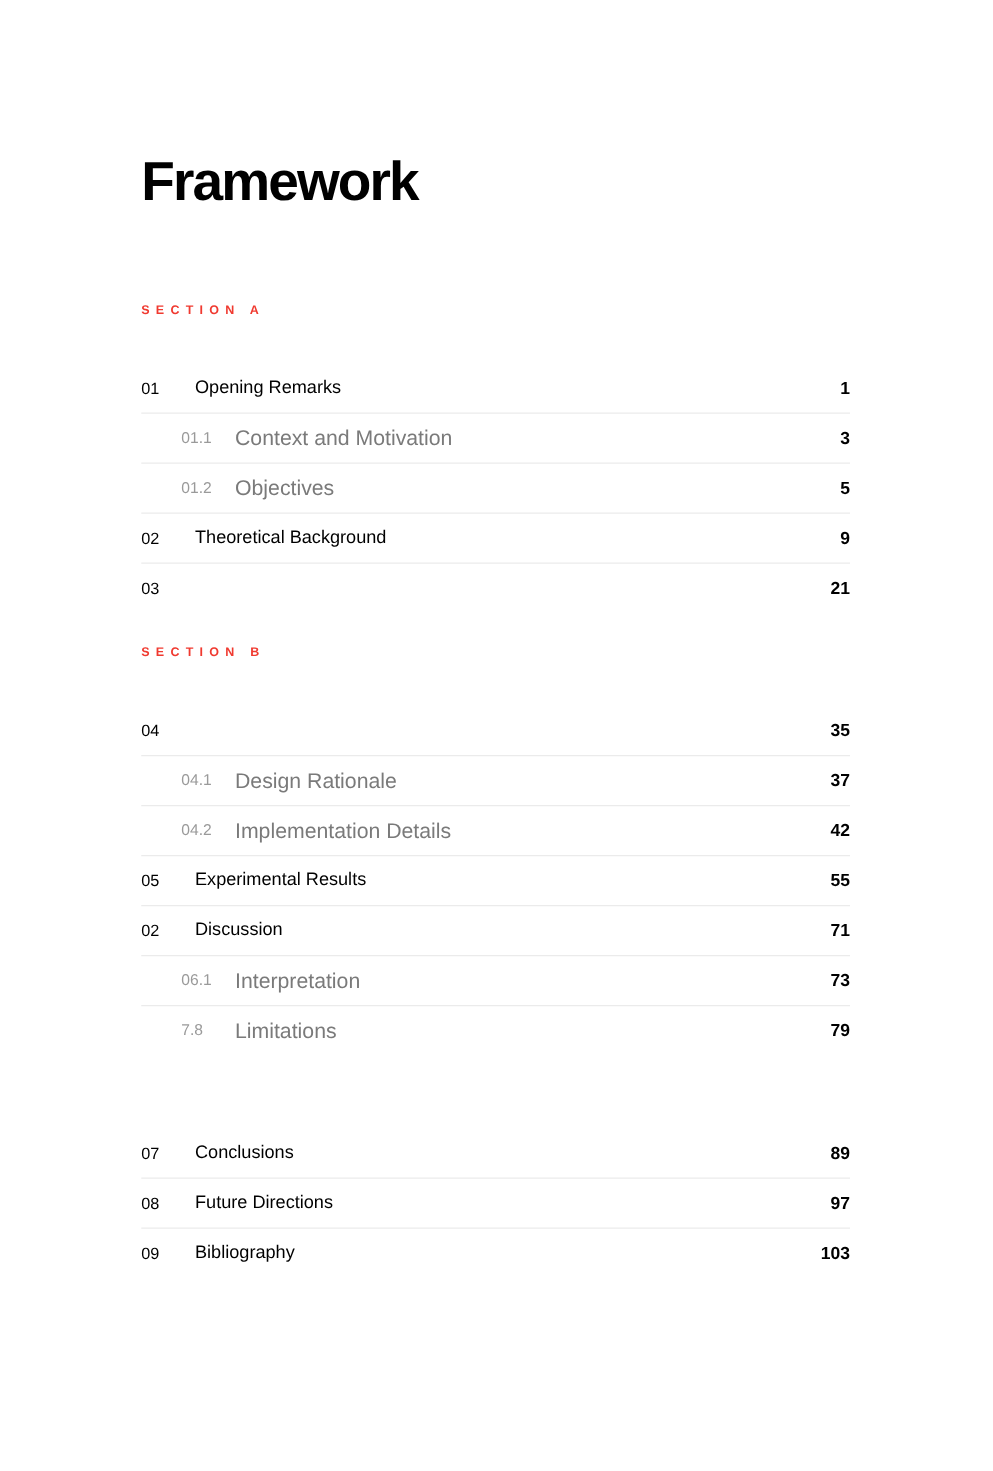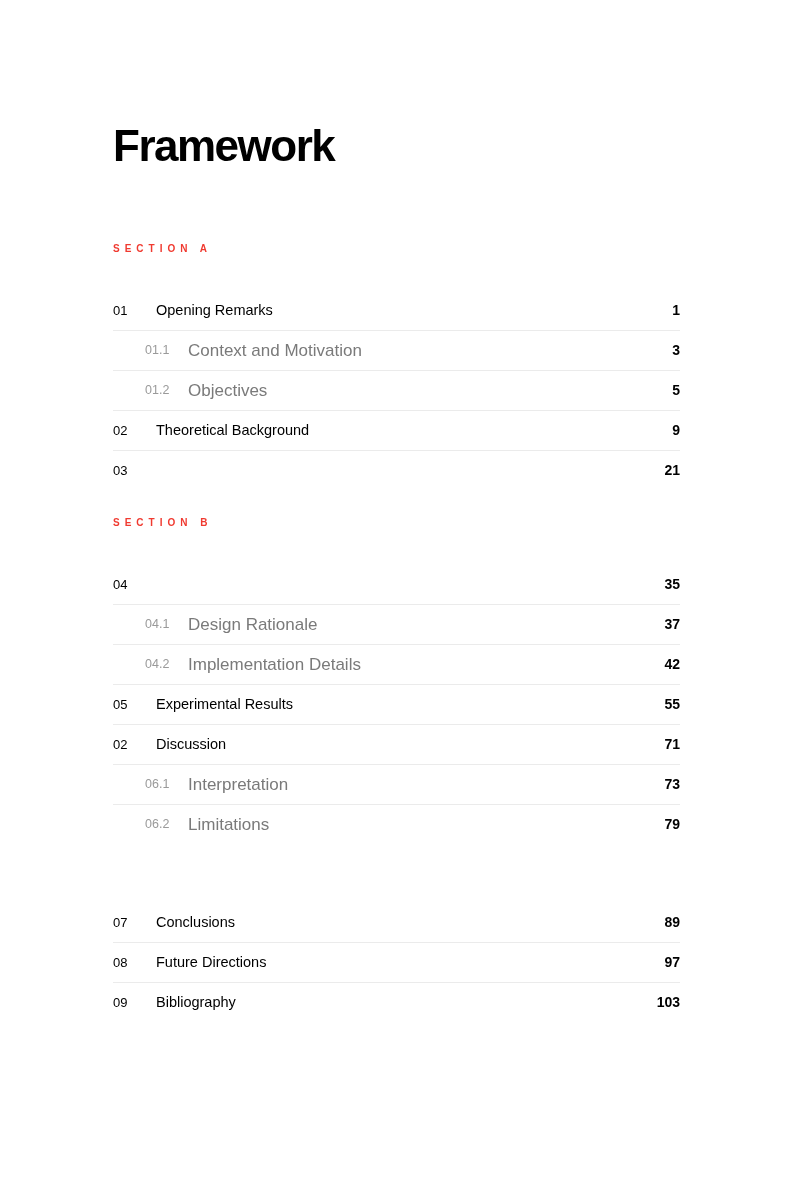--- a/index.html
+++ b/index.html
@@ -79,21 +79,21 @@
           <span class="num">02</span>
           <span class="label">Discussion</span>
           <span class="page-no">71</span>
         </div>
       <div class="row sub">
           <span class="num">06.1</span>
           <span class="label">Interpretation</span>
           <span class="page-no">73</span>
         </div>
       <div class="row sub">
-          <span class="num">06.2</span>
+          <span class="num">7.8</span>
           <span class="label">Limitations</span>
           <span class="page-no">79</span>
         </div>
     </div>
   </div>
 
   <div class="section" style="top:868px">
     <div class="entries">
       <div class="row">
           <span class="num">07</span>

